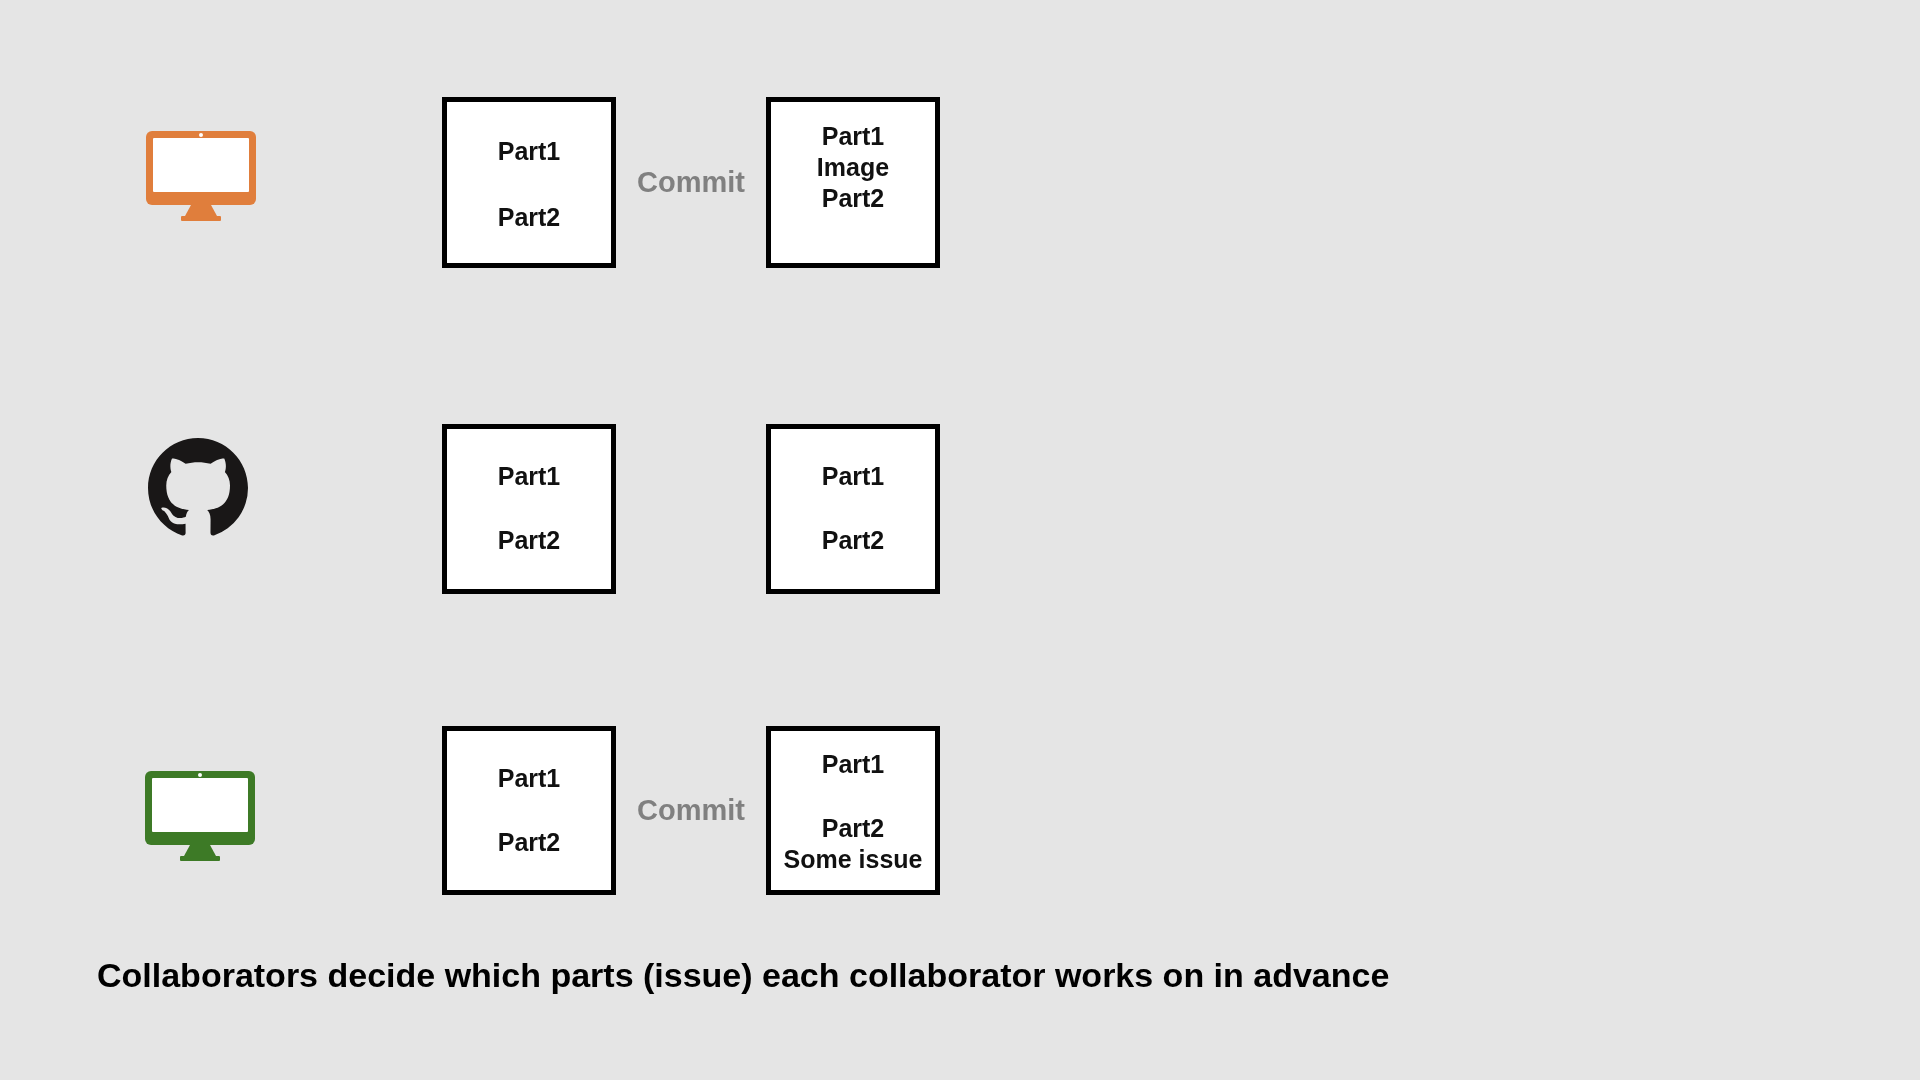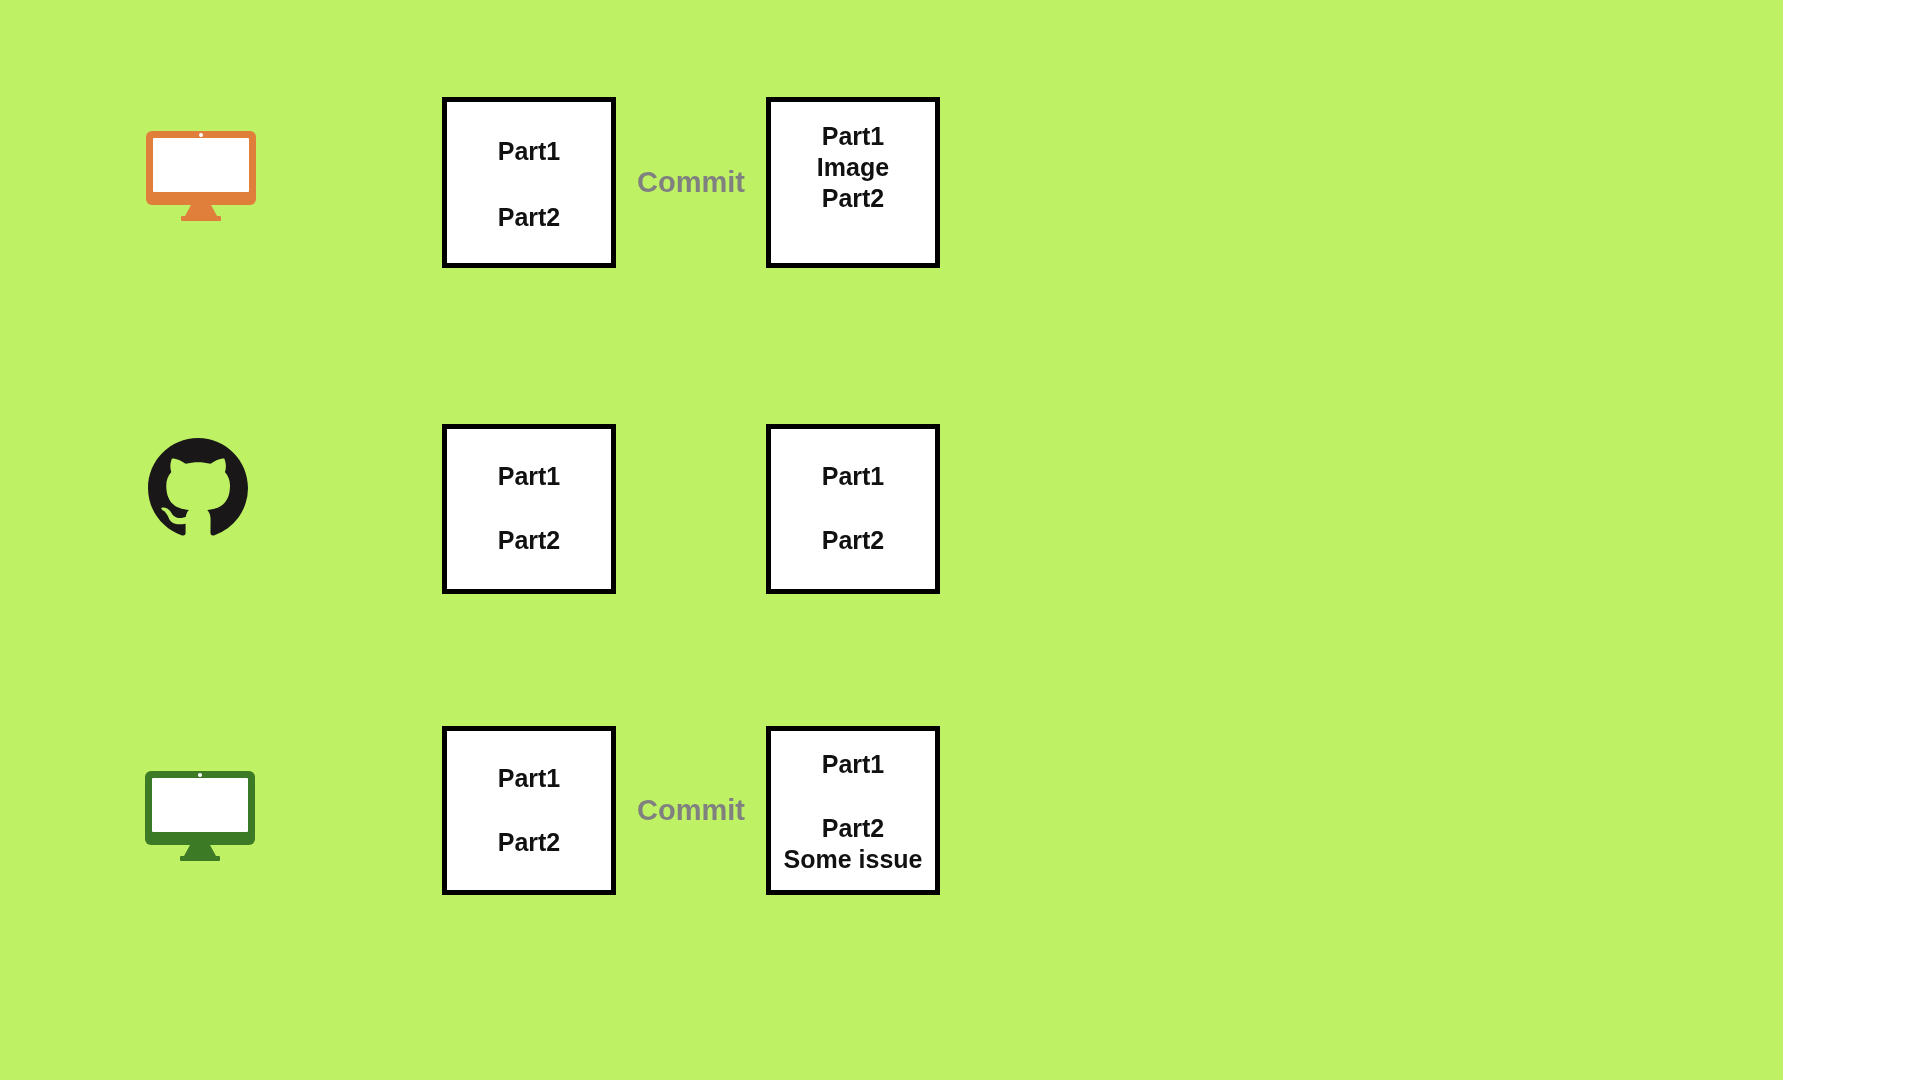--- a/index.html
+++ b/index.html
@@ -3,23 +3,23 @@
 <meta charset="utf-8">
 <style>
   html, body {
     margin: 0;
     padding: 0;
     background: #ffffff;
     font-family: "Liberation Sans", sans-serif;
   }
   #canvas {
     position: relative;
-    width: 1783px;
+    width: 1920px;
     height: 1080px;
-    background: #bef264;
+    background: #e5e5e5;
     overflow: hidden;
   }
   .abs { position: absolute; }
 
   
   .monitor { position: absolute; width: 110px; }
   .mon-body {
     position: relative;
     width: 110px; height: 74px;
     border-radius: 6px;
@@ -167,14 +167,15 @@
   </div>
 
   <div class="commit" style="top:726px; height:169px;">Commit</div>
 
   <div class="box v-d" style="left:766px; top:726px; height:169px;">
     <div class="line">Part1</div>
     <div class="line gap-before">Part2</div>
     <div class="line">Some issue</div>
   </div>
 
+  <div class="caption">Collaborators decide which parts (issue) each collaborator works on in advance</div>
 
 </div>
 
 </body></html>

